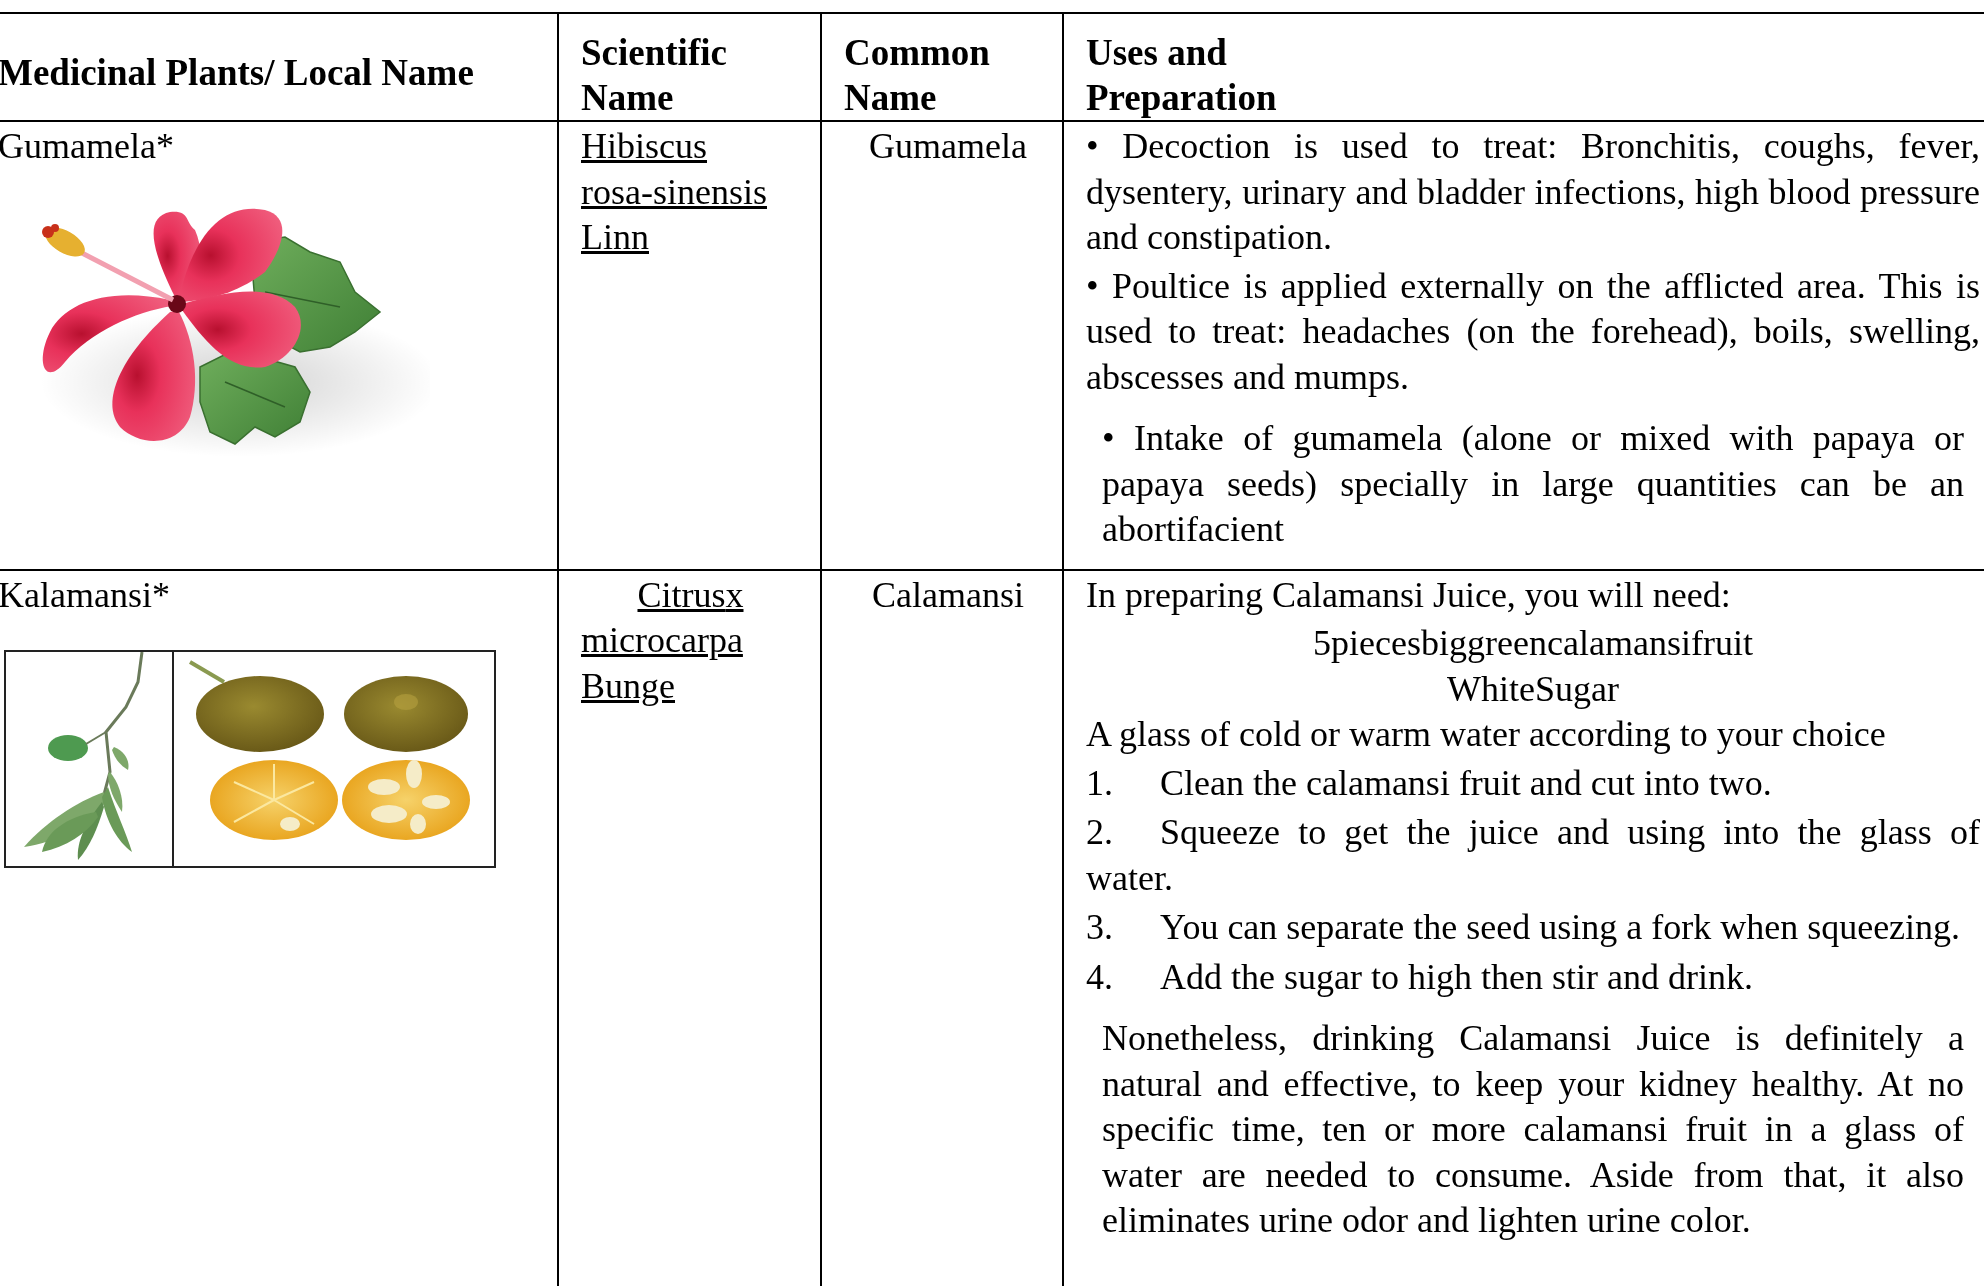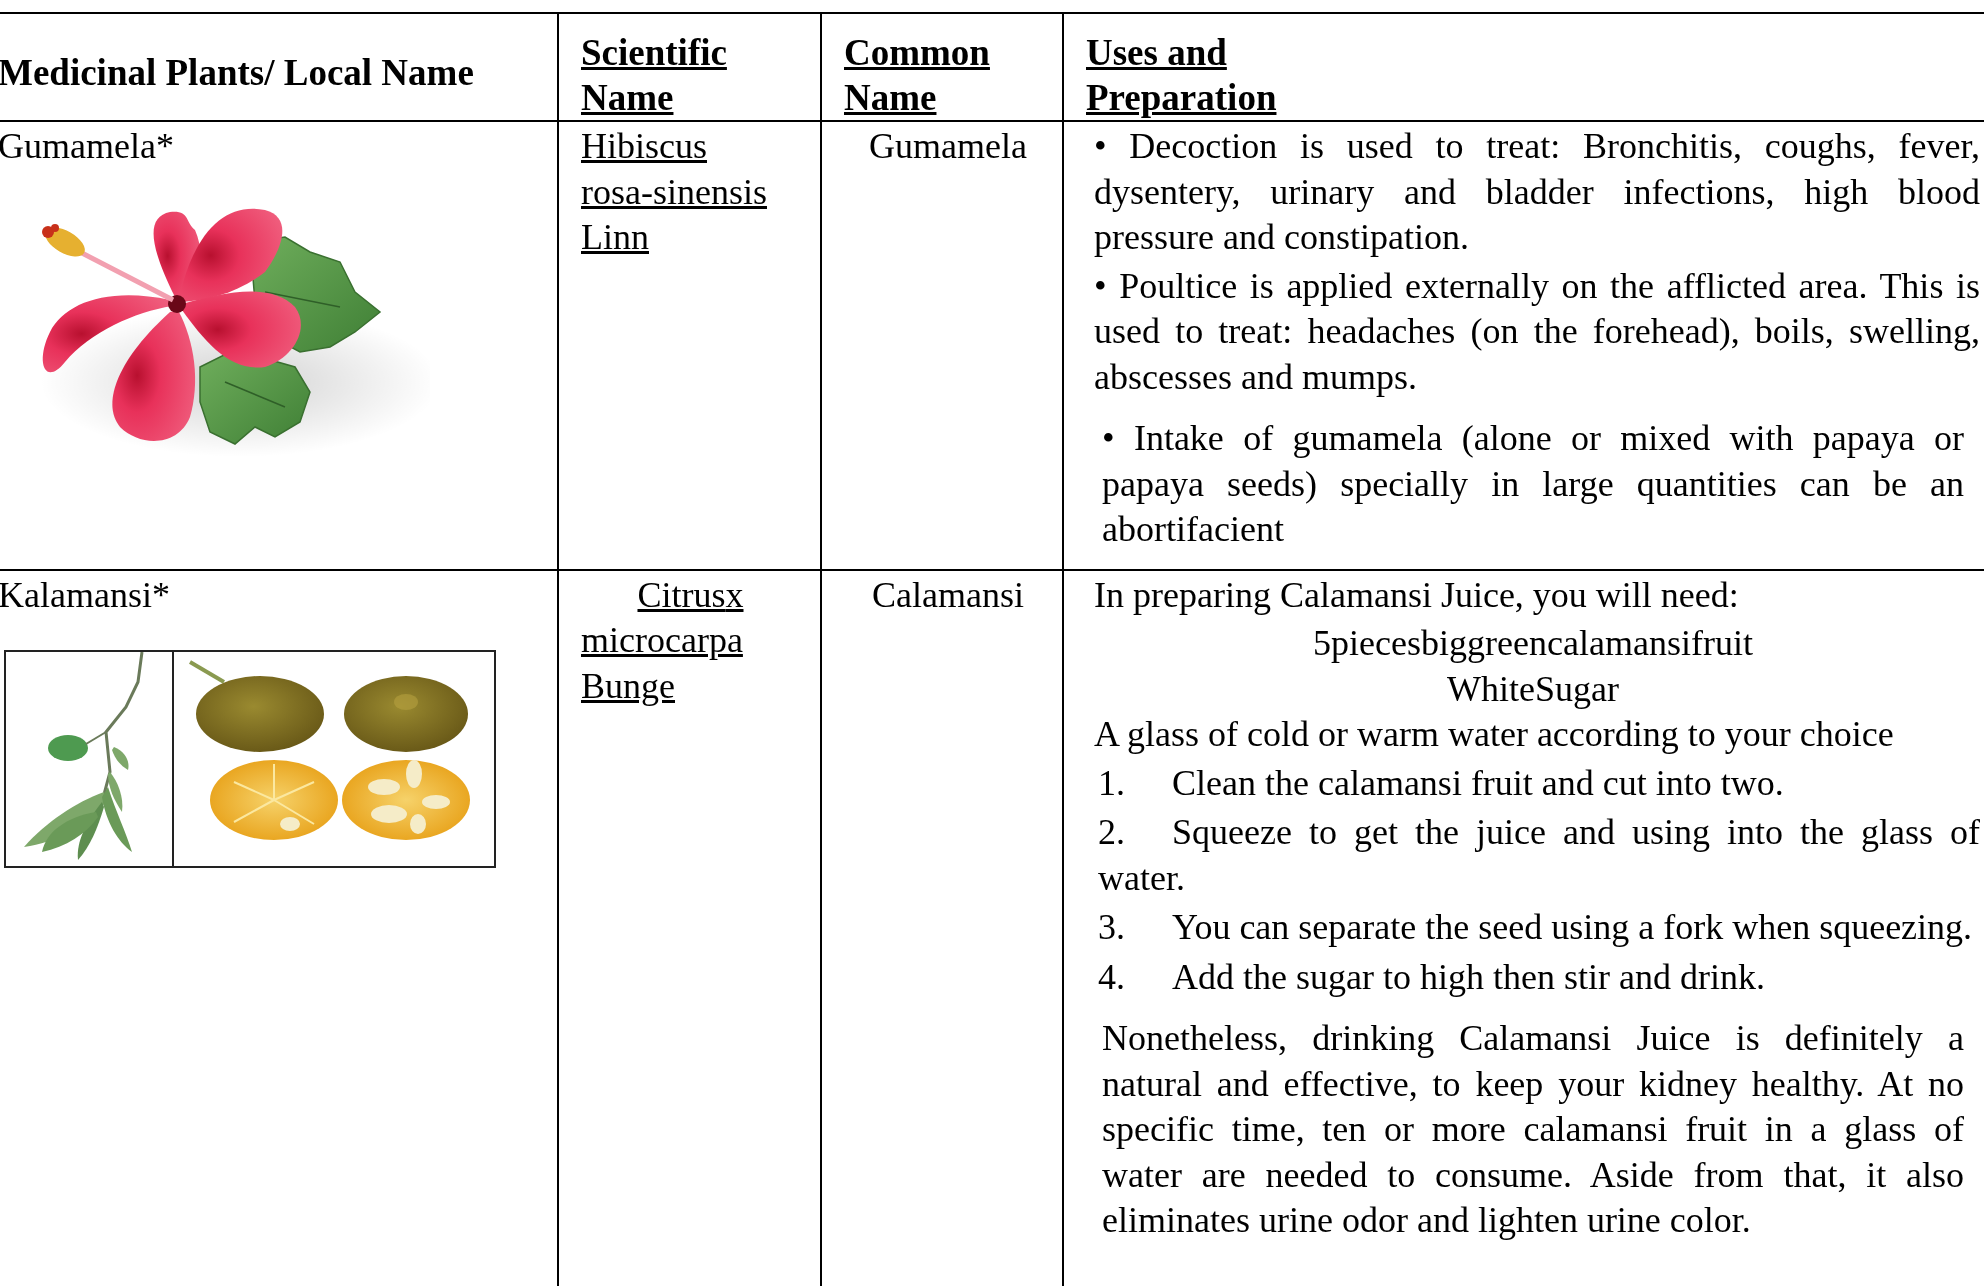--- a/index.html
+++ b/index.html
@@ -34,42 +34,42 @@
     line-height: 45px;
     text-align: left;
   }
   .col1 { width: 565px; }
   .col2 { width: 263px; }
   .col3 { width: 242px; }
   .col4 { width: 940px; }
 
   .hdr-row { height: 107px; }
   .hdr-cell-1 { padding: 36px 10px 0 4px !important; }
-  .hdr-cell { padding: 16px 10px 0 22px !important; text-decoration: underline; }
+  .hdr-cell { padding: 16px 10px 0 22px !important; }
 
   .cell {
     font-size: 36px;
     line-height: 45.5px;
   }
   .c1 { padding: 2px 10px 0 4px !important; }
   .c2 { padding: 2px 20px 0 22px !important; text-decoration: underline; }
   .c3 { padding: 2px 10px 0 22px !important; text-align: center; }
   .c4 { padding: 2px 22px 0 22px !important; text-align: justify; }
 
   .row1 { height: 432px; }
   .row2 { height: 719px; }
 
-  .para { margin: 0 0 3px 8px; text-align: justify; }
+  .para { margin: 0 0 3px 0; text-align: justify; }
   .para-last { margin: 16px; text-align: justify; }
   .justify-line {
     display: flex;
     justify-content: center;
   }
   .step {
-    margin: 0 0 4px 12px;
+    margin: 0 0 4px 0;
     text-align: justify;
   }
   .step-num {
     display: inline-block;
     width: 74px;
   }
 
   
   .hibiscus-wrap {
     position: relative;

